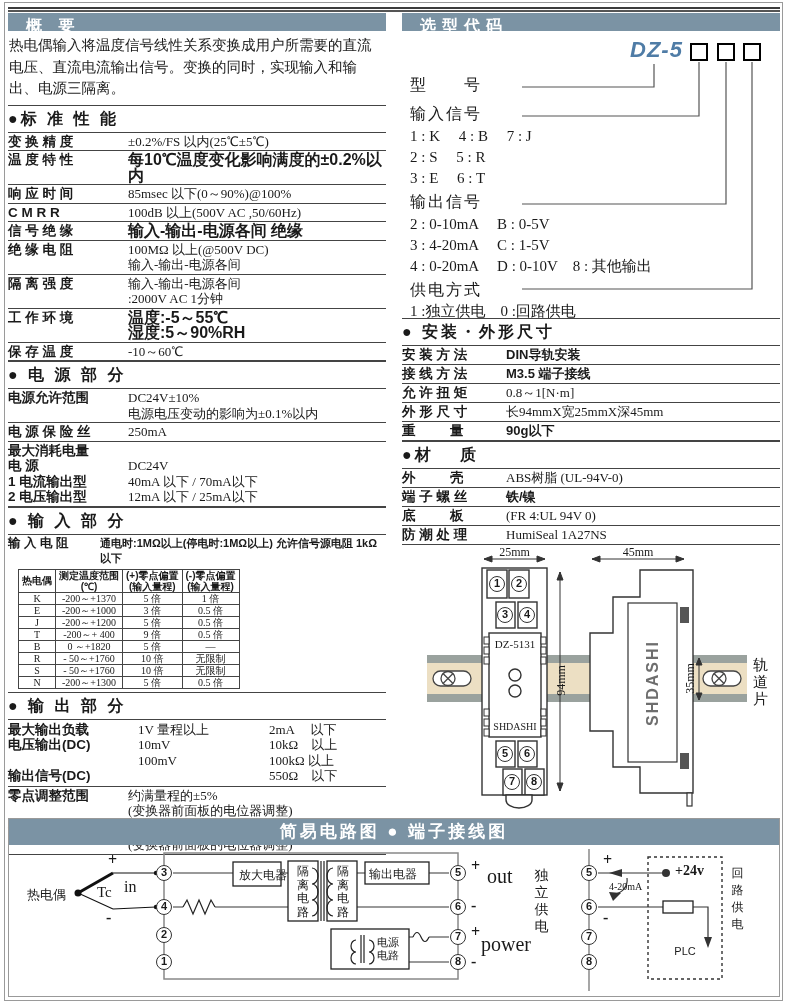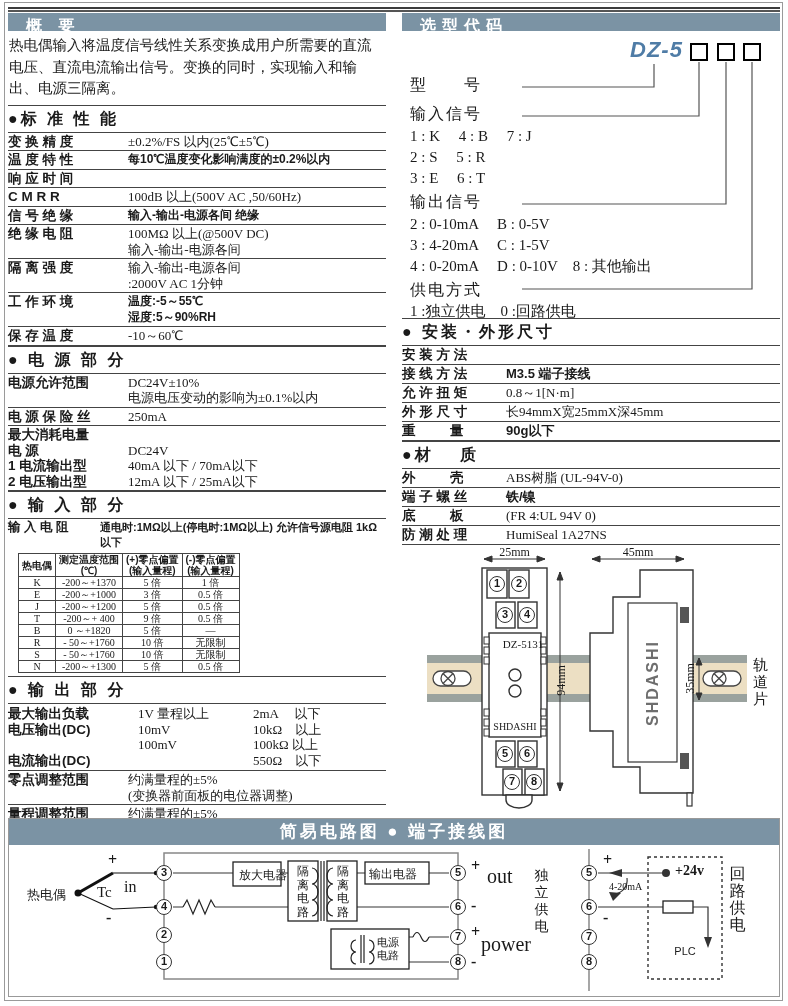--- a/index.html
+++ b/index.html
@@ -16,34 +16,34 @@
     font:bold 16px "Liberation Sans",sans-serif; letter-spacing:6px;
     line-height:26px; padding-left:18px; }
   .para { font-size:14.5px; line-height:21.5px; padding:4px 1px 5px; }
   .sechead { border-top:1px solid #444; font:bold 16px "Liberation Sans",sans-serif;
     letter-spacing:3px; padding:3px 0 2px; }
   .specs { border-bottom:1px solid #444; }
   .srow { display:flex; border-top:1px solid #444; padding:1px 2px 1px 0; }
   .srow .lab { width:120px; flex:none; font-family:"Liberation Sans",sans-serif;
     font-weight:bold; font-size:13.5px; line-height:15.5px; white-space:pre-line; }
   .srow .val { flex:1; font-size:13px; line-height:15.5px; white-space:pre-line; }
-  .srow .val.vhei { font-family:"Liberation Sans",sans-serif; font-weight:bold; font-size:12px; }
+  .srow .val.vhei { font-family:"Liberation Sans",sans-serif; font-weight:bold; font-size:16px; }
   .inline-row { border-top:1px solid #444; font-family:"Liberation Sans",sans-serif;
     font-weight:bold; font-size:11px; line-height:15px; padding:1px 0; display:flex; }
   .inline-row .ilab { width:92px; flex:none; font-size:12.5px; }
   table.tc { border-collapse:collapse; margin:2px 0 3px 10px; }
   table.tc th, table.tc td { border:1px solid #444; font-size:10px; line-height:11px;
     text-align:center; padding:0 3px; white-space:pre-line; }
   table.tc th { font-family:"Liberation Sans",sans-serif; font-weight:bold; }
   table.tc td.mono { font-family:"Liberation Serif",serif; }
   .loadrow { display:flex; border-top:1px solid #444; padding:2px 0; }
   .loadrow div { white-space:pre-line; font-size:13px; line-height:15.5px; }
   .loadrow .c1 { width:130px; font-family:"Liberation Sans",sans-serif; font-weight:bold; font-size:13.5px; }
   .loadrow .c2 { width:115px; }
-  .loadrow .c3 { flex:1; }
+  .loadrow .c3 { flex:1;margin-left:16px; }
   
   .rrow { display:flex; border-top:1px solid #444; padding:1px 2px 1px 0; }
   .rrow .lab { width:104px; flex:none; font-family:"Liberation Sans",sans-serif;
     font-weight:bold; font-size:13.5px; line-height:16px; white-space:pre; }
   .rrow .val { flex:1; font-size:13px; line-height:16px; }
   .rrow .val.vhei { font-family:"Liberation Sans",sans-serif; font-weight:bold; }
   .codebox { position:relative; height:287px; }
   .codebox .lbl { position:absolute; font-size:16px; letter-spacing:2px; }
   .codebox .opt { position:absolute; font-size:15px; }
   .dz5 { position:absolute; font:bold italic 22px "Liberation Sans",sans-serif;
@@ -85,20 +85,21 @@
     <div class="srow">
         <div class="lab">变 换 精 度</div>
         <div class="val">±0.2%/FS 以内(25℃±5℃)</div>
       </div>
     <div class="srow">
         <div class="lab">温 度 特 性</div>
         <div class="val vhei">每10℃温度变化影响满度的±0.2%以内</div>
       </div>
     <div class="srow">
         <div class="lab">响 应 时 间</div>
+        <div class="val">85msec 以下(0～90%)@100%</div>
       </div>
     <div class="srow">
         <div class="lab">C  M  R  R</div>
         <div class="val">100dB 以上(500V AC ,50/60Hz)</div>
       </div>
     <div class="srow">
         <div class="lab">信 号 绝 缘</div>
         <div class="val vhei">输入-输出-电源各间 绝缘</div>
       </div>
     <div class="srow">
@@ -211,21 +212,21 @@
         </tr>
   </tbody>
     </table>
 
   <div class="sechead">● 输 出 部 分</div>
   <div class="specs">
     <div class="loadrow">
       <div class="c1">最大输出负载
  电压输出(DC)
 
- 电流输出(DC)</div>
+ 输出信号(DC)</div>
       <div class="c2">1V 量程以上
 10mV
 100mV</div>
       <div class="c3">2mA　 以下
 10kΩ　以上
 100kΩ 以上
 550Ω　以下</div>
     </div>
     <div class="srow">
         <div class="lab">零点调整范围</div>
@@ -268,20 +269,21 @@
     <div class="opt" style="left:8px; top:205px;">3 : 4-20mA　 C : 1-5V</div>
     <div class="opt" style="left:8px; top:226px;">4 : 0-20mA　 D : 0-10V　8 : 其他输出</div>
     <div class="lbl" style="left:8px; top:249px;">供电方式</div>
     <div class="opt" style="left:8px; top:271px;">1 :独立供电　0 :回路供电</div>
   </div>
 
   <div class="sechead">● 安装・外形尺寸</div>
   <div class="specs">
     <div class="rrow">
         <div class="lab">安 装 方 法</div>
+        <div class="val vhei">DIN导轨安装</div>
       </div>
     <div class="rrow">
         <div class="lab">接 线 方 法</div>
         <div class="val vhei">M3.5 端子接线</div>
       </div>
     <div class="rrow">
         <div class="lab">允 许 扭 矩</div>
         <div class="val">0.8～1[N·m]</div>
       </div>
     <div class="rrow">
@@ -388,21 +390,21 @@
           <polygon points="158,246 155,238 161,238"></polygon>
         <line x1="297" y1="113" x2="297" y2="155"></line>
         <polygon points="297,113 294,120 300,120"></polygon>
           <polygon points="297,155 294,148 300,148"></polygon>
       </g>
     </svg>
     <div class="dimtxt" style="left:90px; top:0; width:45px;">25mm</div>
     <div class="dimtxt" style="left:212px; top:0; width:48px;">45mm</div>
     <div class="dimtxt rot" style="left:139px; top:128px; width:40px;">94mm</div>
     <div class="dimtxt rot" style="left:268px; top:126px; width:40px;">35mm</div>
-    <div class="abs" style="left:87px; top:93px; width:52px; text-align:center; font-size:11px;margin-left:8px;">DZ-5131</div>
+    <div class="abs" style="left:87px; top:93px; width:52px; text-align:center; font-size:11px;">DZ-5131</div>
     <div class="abs" style="left:87px; top:176px; width:52px; text-align:center; font-size:10px;">SHDASHI</div>
     <div class="brandside rot" style="left:196px; top:129px; width:110px;">SHDASHI</div>
     <div class="vtext" style="left:350px; top:112px;">轨道片</div>
     <div class="cnum" style="left:87px;  top:31px;">1</div>
     <div class="cnum" style="left:109px; top:31px;">2</div>
     <div class="cnum" style="left:95px;  top:62px;">3</div>
     <div class="cnum" style="left:117px; top:62px;">4</div>
     <div class="cnum" style="left:95px;  top:201px;">5</div>
     <div class="cnum" style="left:117px; top:201px;">6</div>
     <div class="cnum" style="left:102px; top:229px;">7</div>
@@ -505,15 +507,15 @@
 
     <div class="cnum" style="left:572px; top:20px;">5</div>
     <div class="cnum" style="left:572px; top:54px;">6</div>
     <div class="cnum" style="left:572px; top:84px;">7</div>
     <div class="cnum" style="left:572px; top:109px;">8</div>
     <div class="sign" style="left:594px; top:6px;">+</div>
     <div class="sign" style="left:594px; top:64px;">-</div>
     <div class="abs" style="left:666px; top:18px; font:bold 14px 'Liberation Serif',serif;">+24v</div>
     <div class="abs" style="left:600px; top:36px; font-size:10px;">4-20mA</div>
     <div class="abs" style="left:660px; top:100px; width:32px; text-align:center; font-size:11px; font-family:'Liberation Sans',sans-serif;">PLC</div>
-    <div class="vtext" style="left:720px; top:20px; font-size:16px;">回路供电</div>
+    <div class="vtext" style="left:720px; top:20px; font-size:12px;">回路供电</div>
   </div>
 </div>
 
 </body></html>

